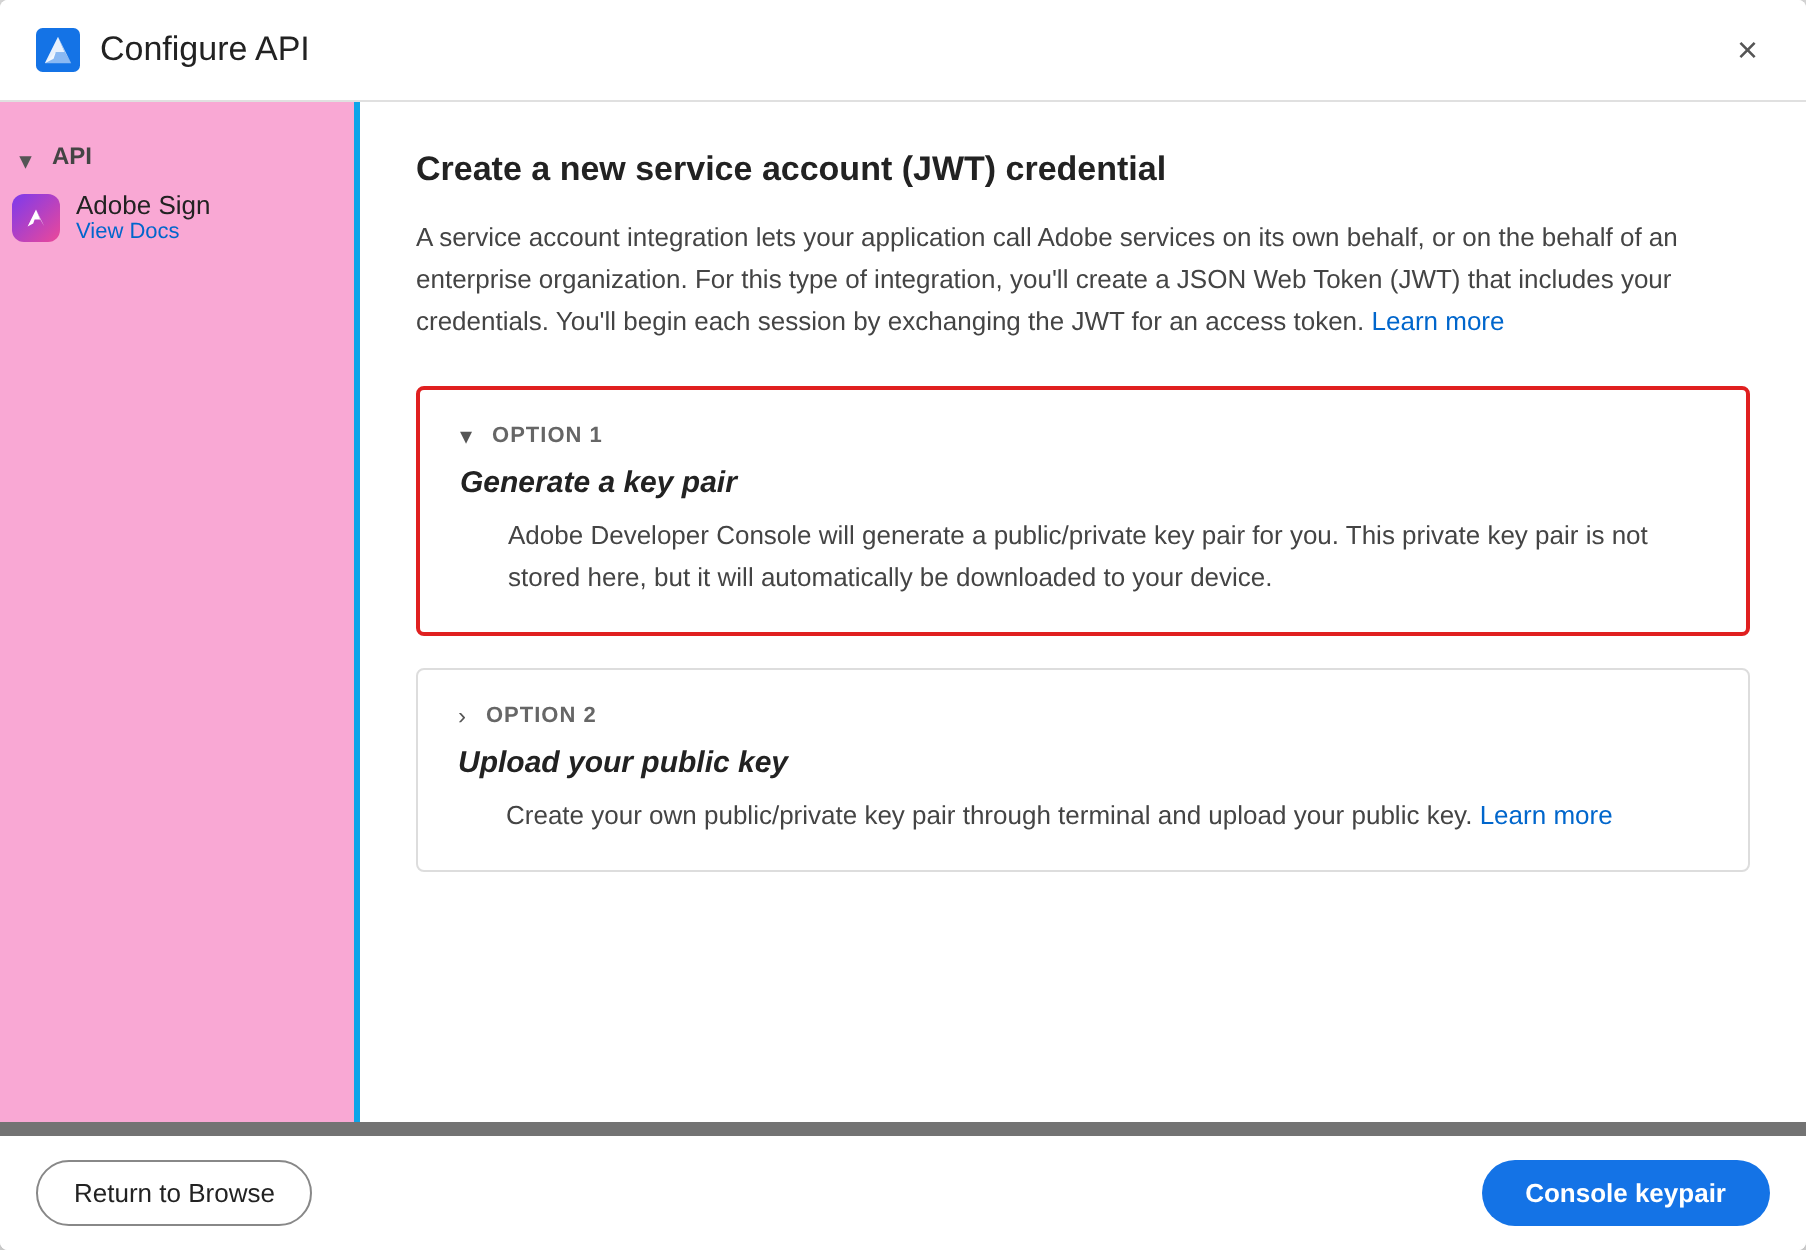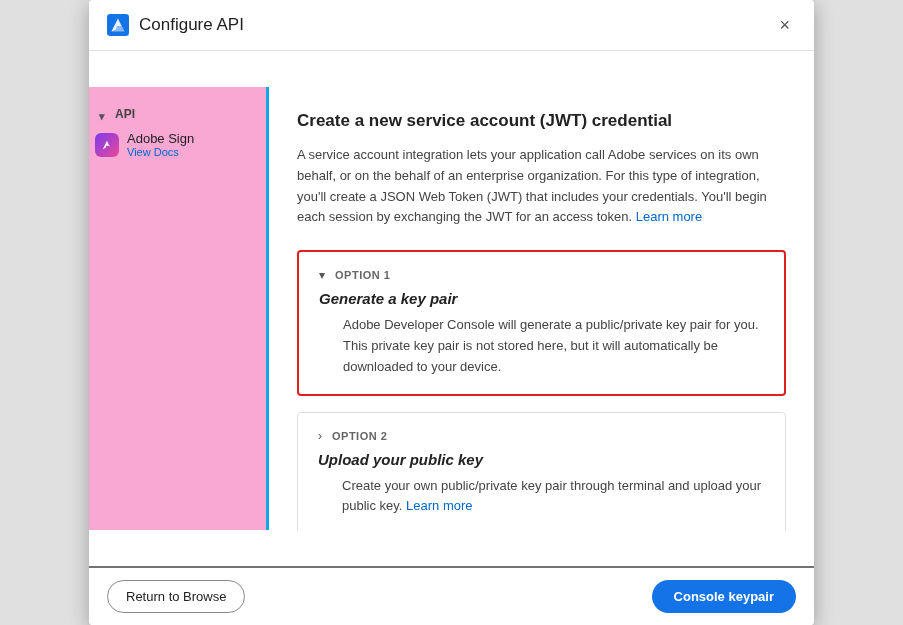--- a/index.html
+++ b/index.html
@@ -8,30 +8,29 @@
       font-family: 'Segoe UI', Arial, sans-serif;
       background: #e0e0e0;
       display: flex;
       align-items: center;
       justify-content: center;
       min-height: 100vh;
       font-size: 13px;
     }
 
     .modal {
-      width: 725px;
+      width: 903px;
       height: 625px;
       background: #fff;
       border-radius: 4px;
       box-shadow: 0 4px 20px rgba(0,0,0,0.3);
       display: flex;
       flex-direction: column;
       overflow: hidden;
       position: relative;
-      gap: 36px;
     }
 
     
     .modal-header {
       display: flex;
       align-items: center;
       padding: 14px 18px;
       border-bottom: 1px solid #e0e0e0;
       background: #fff;
       flex-shrink: 0;
@@ -225,21 +224,21 @@
       line-height: 1.6;
       margin-left: 24px;
     }
 
     
     .modal-footer {
       display: flex;
       align-items: center;
       justify-content: space-between;
       padding: 12px 18px;
-      border-top: 2px solid #737373;
+      border-top: 7px solid #737373;
       background: #fff;
       flex-shrink: 0;
     }
 
     .btn-secondary {
       background: #fff;
       border: 1.5px solid #888;
       border-radius: 20px;
       padding: 8px 18px;
       font-size: 13px;

